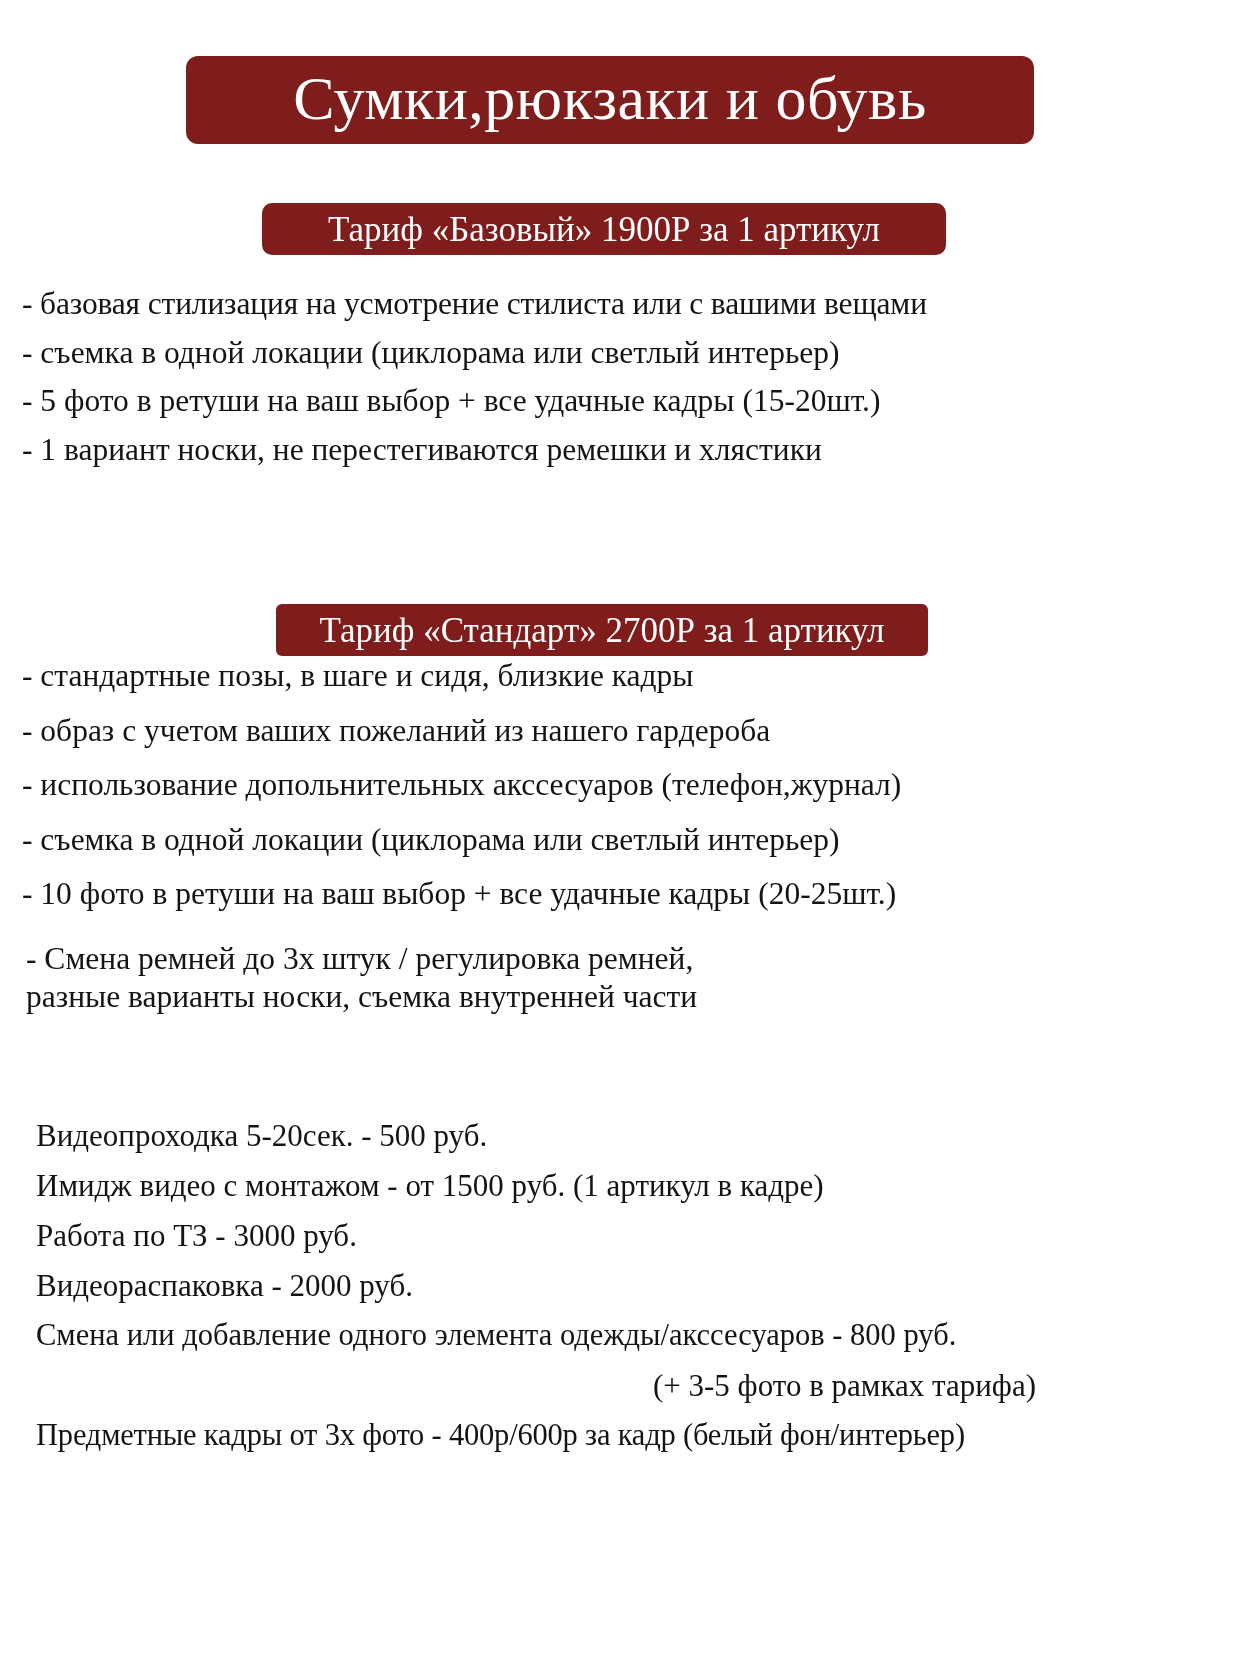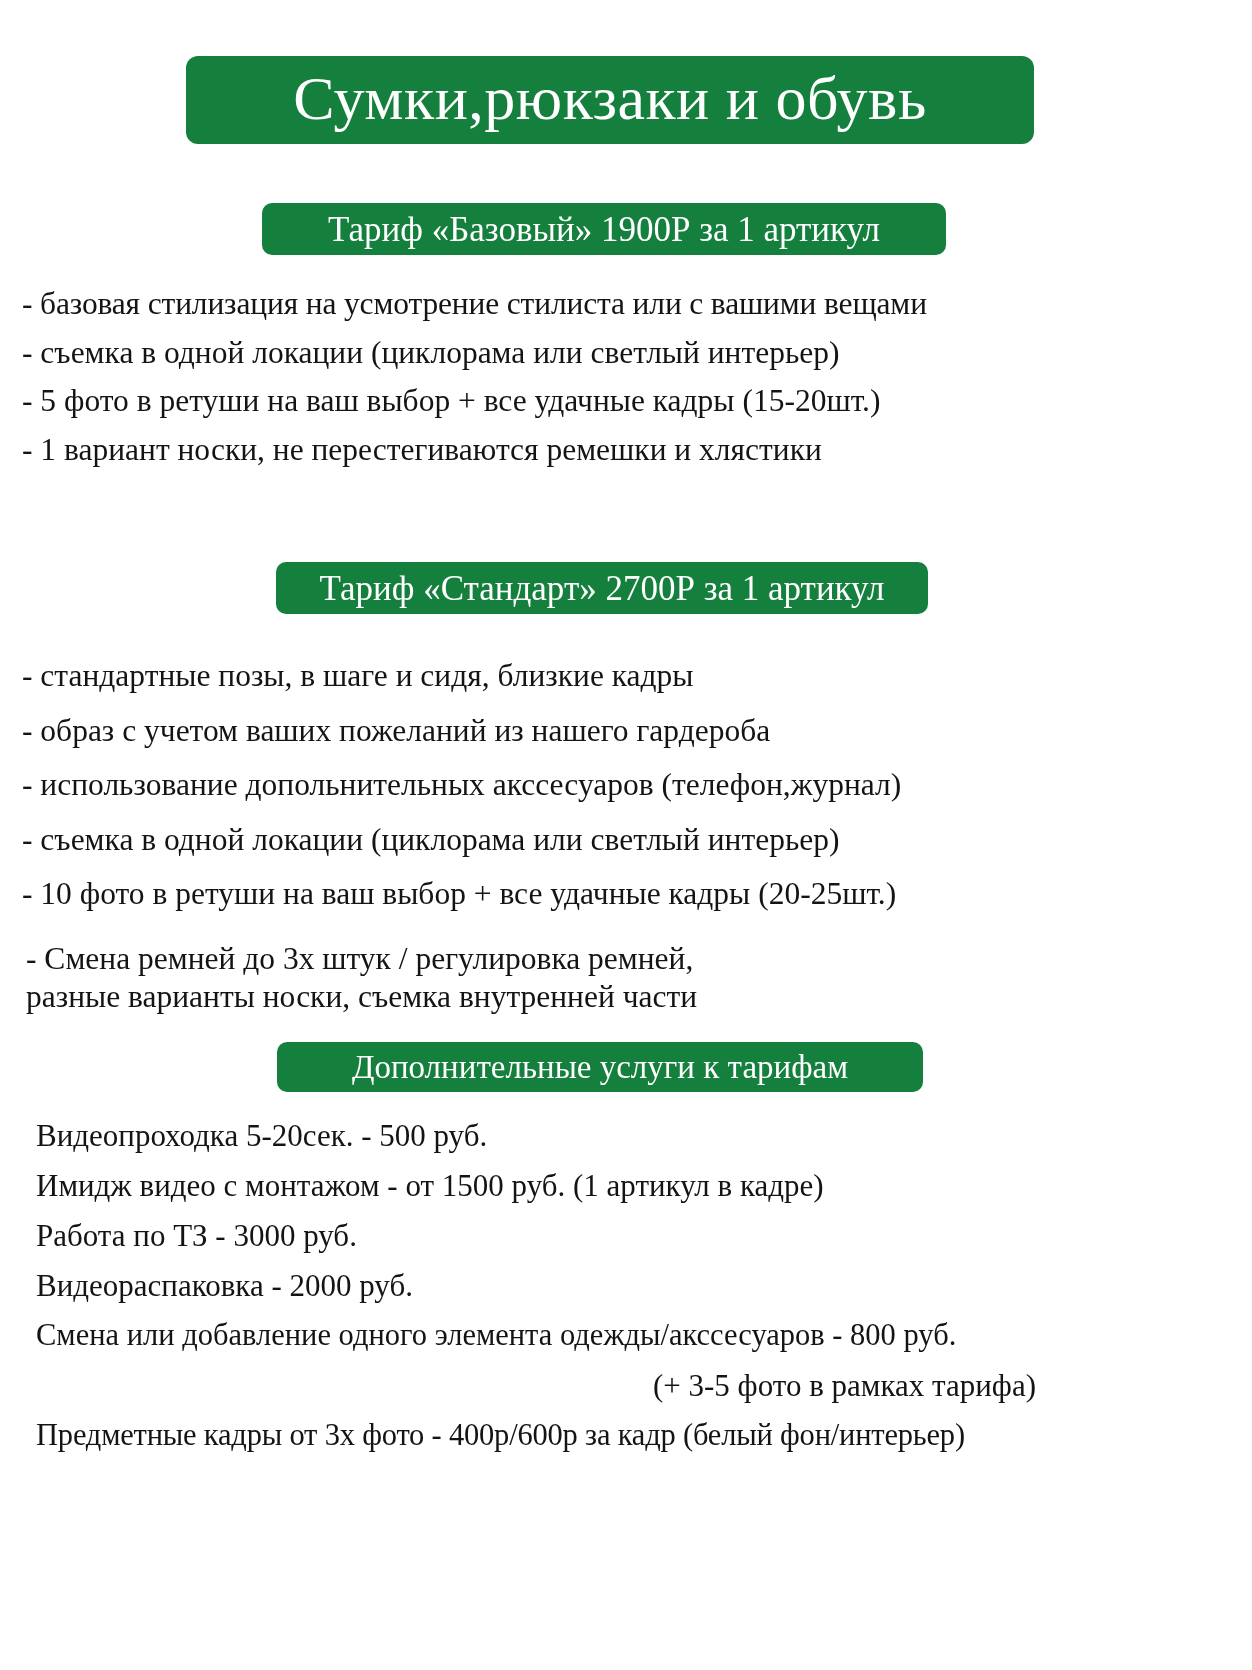--- a/index.html
+++ b/index.html
@@ -17,21 +17,21 @@
 
   .page {
     position: relative;
     width: 1252px;
     height: 1670px;
     box-sizing: border-box;
   }
 
   
   .banner {
-    background: #15803d;
+    background: #7f1d1d;
     color: #ffffff;
     border-radius: 10px;
     display: inline-block;
     text-align: center;
     white-space: nowrap;
     line-height: 1.0;
   }
 
   .title-banner {
     position: absolute;
@@ -61,22 +61,23 @@
   }
 
   #banner-basic {
     left: 262px;
     top: 203px;
     width: 684px;
   }
 
   #banner-standard {
     left: 276px;
-    top: 562px;
+    top: 604px;
     width: 652px;
+    border-radius: 6px;
   }
 
   #banner-extra {
     left: 277px;
     top: 1042px;
     width: 646px;
     font-size: 33px;
     height: 50px;
   }
 
@@ -186,21 +187,20 @@
   <ul class="bullet-list" id="list-standard">
     <li>- стандартные позы, в шаге и сидя, близкие кадры</li>
     <li>- образ с учетом ваших пожеланий из нашего гардероба</li>
     <li>- использование допольнительных акссесуаров (телефон,журнал)</li>
     <li>- съемка в одной локации (циклорама или светлый интерьер)</li>
     <li>- 10 фото в ретуши на ваш выбор + все удачные кадры (20-25шт.)</li>
     <li class="two-line">- Смена ремней до 3х штук / регулировка ремней,
   разные варианты носки, съемка внутренней части</li>
   </ul>
 
-  <div class="banner tariff-banner" id="banner-extra">Дополнительные услуги к тарифам</div>
 
   <ul id="list-extra">
     <li>Видеопроходка 5-20сек. - 500 руб.</li>
     <li>Имидж видео с монтажом - от 1500 руб. (1 артикул в кадре)</li>
     <li>Работа по ТЗ - 3000 руб.</li>
     <li>Видеораспаковка - 2000 руб.</li>
     <li class="wide">Смена или добавление одного элемента одежды/акссесуаров - 800 руб.</li>
     <li class="centered">(+ 3-5 фото в рамках тарифа)</li>
     <li class="last-line">Предметные кадры от 3х фото - 400р/600р за кадр (белый фон/интерьер)</li>
   </ul>

